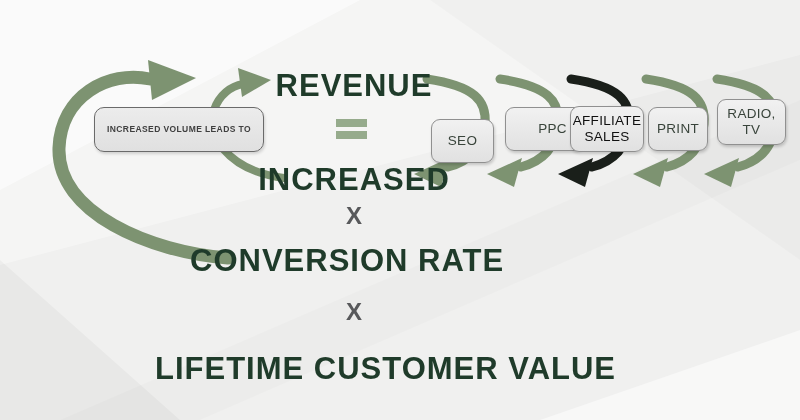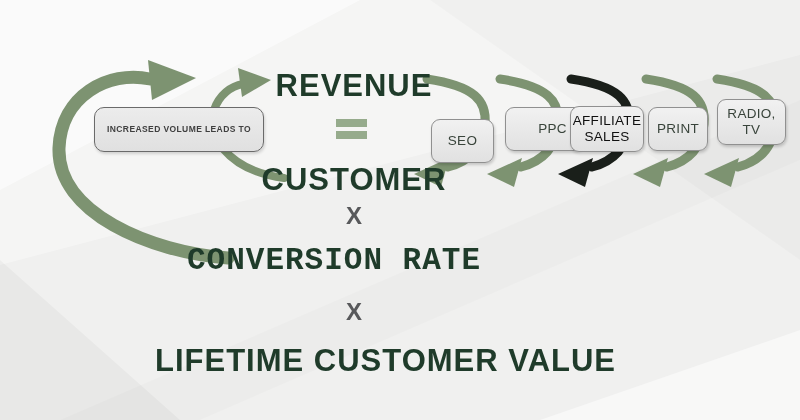--- a/index.html
+++ b/index.html
@@ -111,29 +111,29 @@
     <span>INCREASED VOLUME LEADS TO</span>
   </div>
 
   <div class="abs heading" style="left:234px;top:69px;width:240px;">REVENUE</div>
 
   <div class="abs equals" style="left:336px;top:119px;" title="=">
     <div class="bar"></div>
     <div class="bar"></div>
   </div>
 
-  <div class="abs heading" style="left:234px;top:163px;width:240px;">CUSTOMER</div>
+  <div class="abs heading" style="left:234px;top:163px;width:240px;">INCREASED</div>
 
   <div class="abs multiply" style="left:334px;top:204px;width:40px;">X</div>
 
-  <div class="abs heading" style="left:184px;top:244px;width:300px;font-family:Liberation Mono, monospace;">CONVERSION RATE</div>
+  <div class="abs heading" style="left:190px;top:244px;width:300px;">CONVERSION RATE</div>
 
   <div class="abs multiply" style="left:334px;top:300px;width:40px;">X</div>
 
-  <div class="abs heading" style="left:155px;top:344px;width:400px;">LIFETIME CUSTOMER VALUE</div>
+  <div class="abs heading" style="left:155px;top:352px;width:400px;">LIFETIME CUSTOMER VALUE</div>
 
   <div class="abs chan" style="left:431px;top:107px;width:61px;height:42px;margin-top:12px;">
     <span>SEO</span>
   </div>
   <div class="abs chan" style="left:505px;top:107px;width:59px;height:42px;padding-left:17px;">
     <span>PPC</span>
   </div>
   <div class="abs chan strong" style="left:570px;top:106px;width:72px;height:44px;">
     <span>AFFILIATE SALES</span>
   </div>

